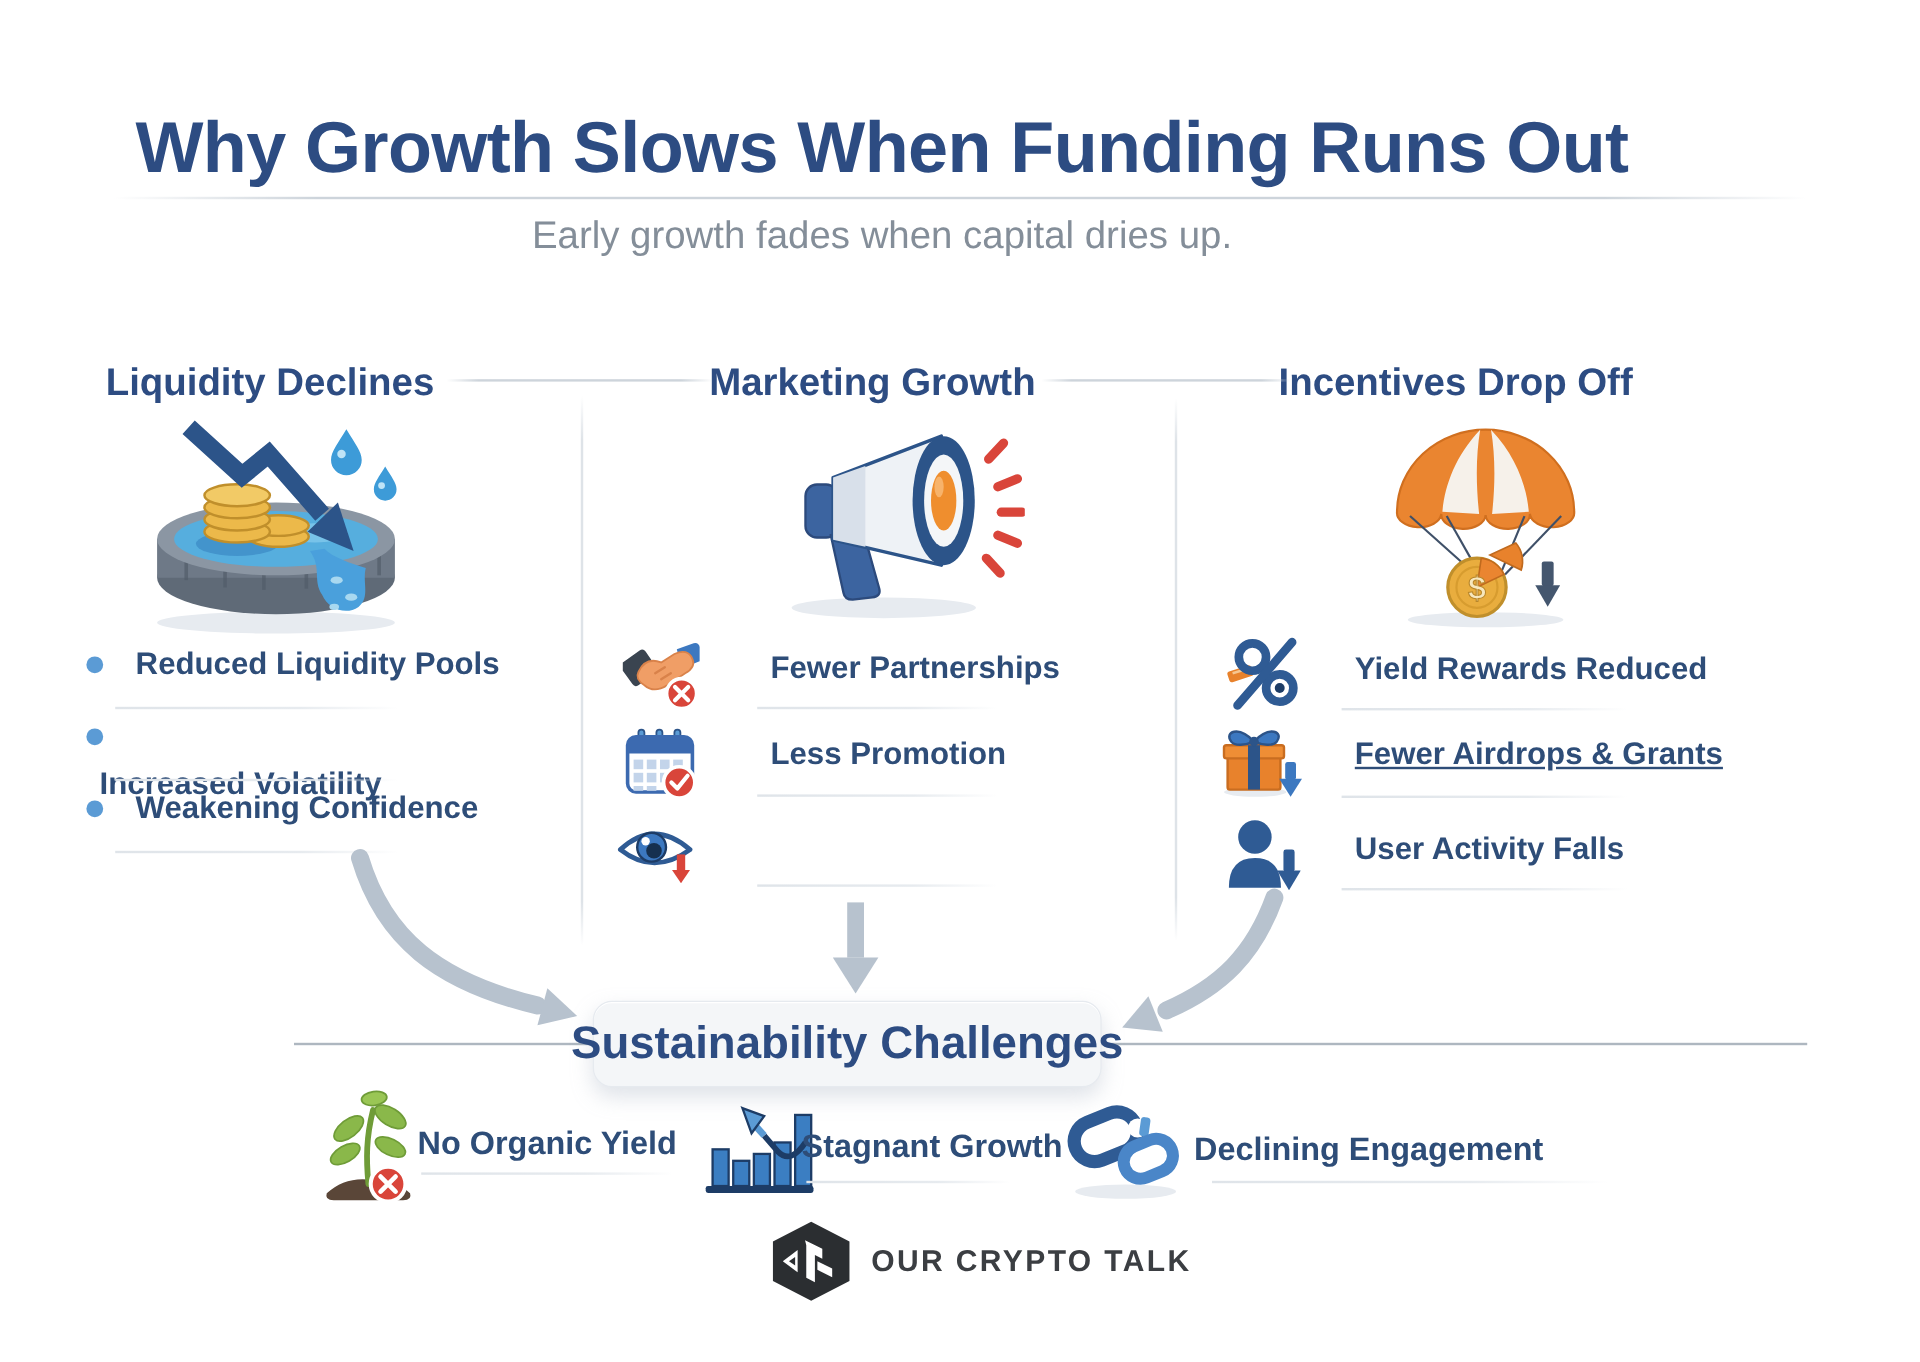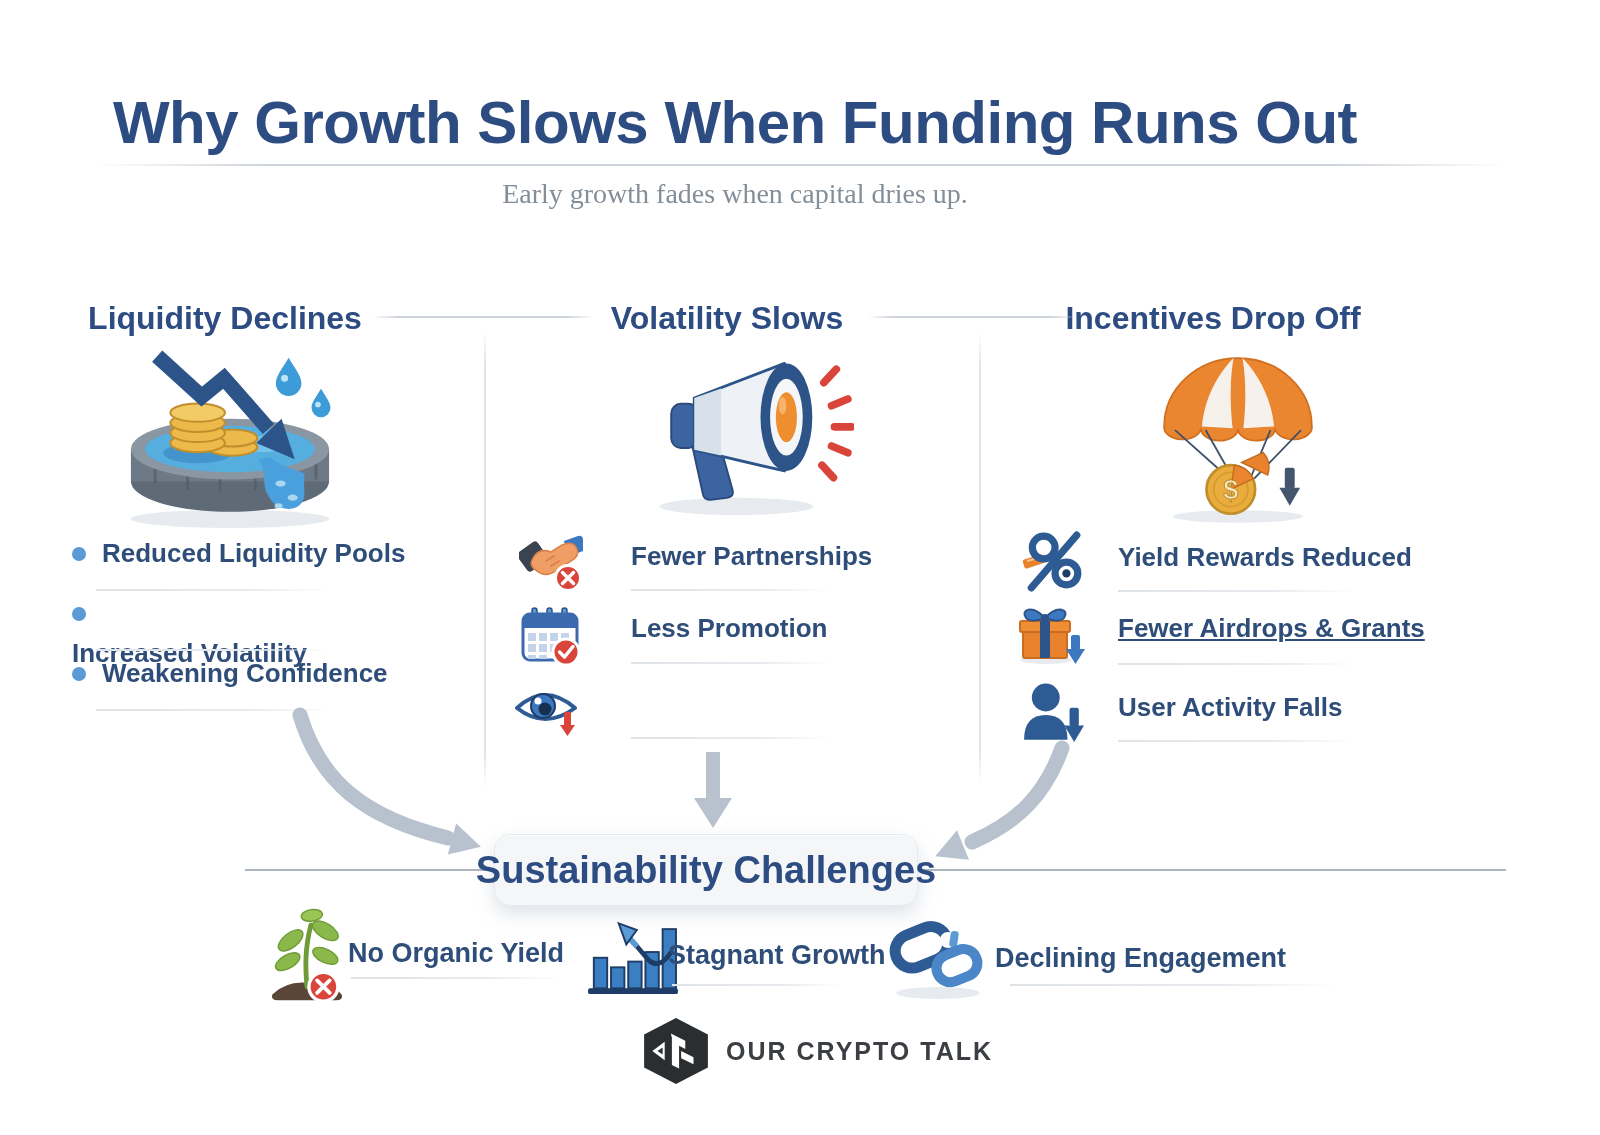--- a/index.html
+++ b/index.html
@@ -6,27 +6,27 @@
   #canvas{
     position:relative;width:1600px;height:1135px;background:#ffffff;overflow:hidden;
     font-family:"Liberation Sans", sans-serif;
   }
   .abs{position:absolute;}
   .title{
     font-size:60px;font-weight:700;color:#2d4c82;letter-spacing:-0.5px;
     text-align:center;white-space:nowrap;
   }
   .subtitle{
-    font-size:28px;font-weight:500;color:#848e99;text-align:center;white-space:nowrap;font-family:Liberation Serif, serif;
+    font-size:32px;font-weight:500;color:#848e99;text-align:center;white-space:nowrap;
   }
   .col-heading{
     font-size:32px;font-weight:700;color:#2d4c82;text-align:center;white-space:nowrap;
   }
   .item-label{
-    font-size:26px;font-weight:600;color:#2e4d78;white-space:nowrap;line-height:32px;
+    font-size:26px;font-weight:600;color:#2e4d78;white-space:nowrap;line-height:32px;margin-left:11px;
   }
   .result-label{
     font-size:27px;font-weight:600;color:#2e4d78;white-space:nowrap;line-height:32px;
   }
   .hline{height:2px;background:linear-gradient(to right,rgba(205,212,219,0),#cdd4db 12%,#cdd4db 88%,rgba(205,212,219,0));}
   .underline{height:2px;background:linear-gradient(to right,#dfe4e9,#e7ebef 65%,rgba(231,235,239,0));}
   .vline{width:2px;background:linear-gradient(to bottom,rgba(222,227,232,0),#dee3e8 8%,#dee3e8 92%,rgba(222,227,232,0));}
   .sideline{height:2px;background:#9aa5b0;}
   .bullet-dot{
     width:14px;height:14px;border-radius:50%;background:#5b9bd5;flex:0 0 auto;margin-top:10px;
@@ -46,21 +46,21 @@
 </head>
 <body>
 
 <div id="canvas">
 
   <div class="abs title" style="left:0;top:88px;width:1470px;">Why Growth Slows When Funding Runs Out</div>
   <div class="abs hline" style="left:95px;top:164px;width:1410px;"></div>
   <div class="abs subtitle" style="left:0;top:178px;width:1470px;">Early growth fades when capital dries up.</div>
 
   <div class="abs col-heading" style="left:60px;top:300px;width:330px;">Liquidity Declines</div>
-  <div class="abs col-heading" style="left:562px;top:300px;width:330px;">Volatility Slows</div>
+  <div class="abs col-heading" style="left:562px;top:300px;width:330px;">Marketing Growth</div>
   <div class="abs col-heading" style="left:1048px;top:300px;width:330px;">Incentives Drop Off</div>
 
   <div class="abs hline" style="left:372px;top:316px;width:222px;"></div>
   <div class="abs hline" style="left:868px;top:316px;width:208px;"></div>
   <div class="abs vline" style="left:484px;top:330px;height:458px;"></div>
   <div class="abs vline" style="left:979px;top:332px;height:452px;"></div>
 
   <svg class="abs" style="left:105px;top:348px;" width="250" height="182" viewBox="0 0 240 180">
     <ellipse cx="120" cy="169" rx="98" ry="9" fill="#e7ebf0"></ellipse>
     <ellipse cx="120" cy="132" rx="98" ry="30" fill="#5f6a77"></ellipse>

